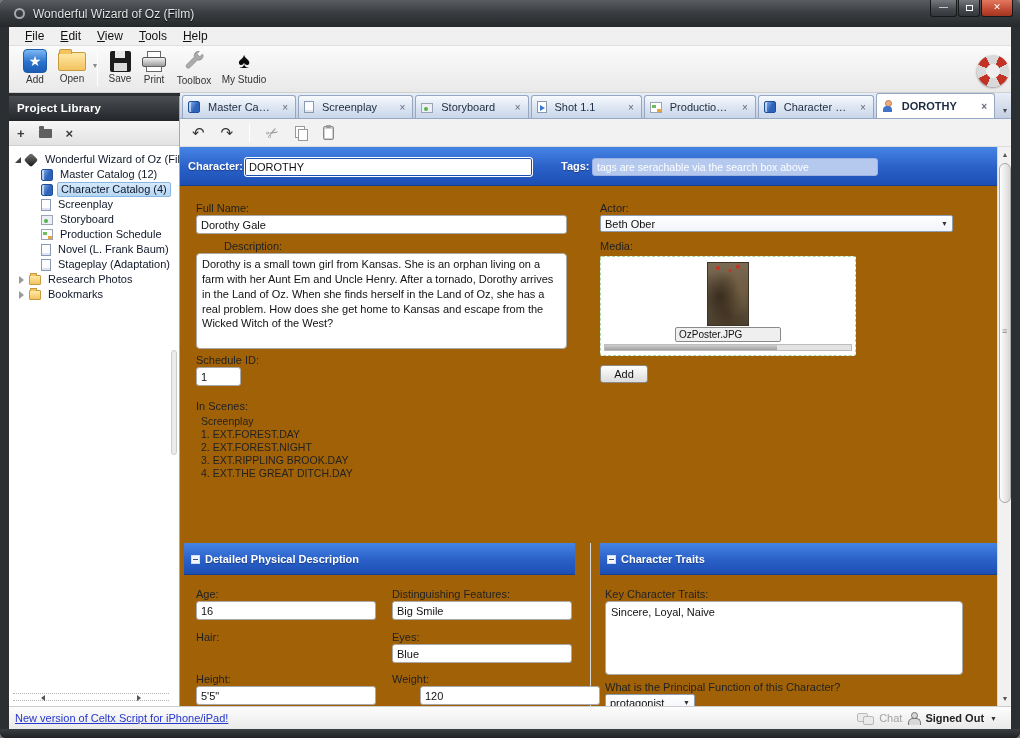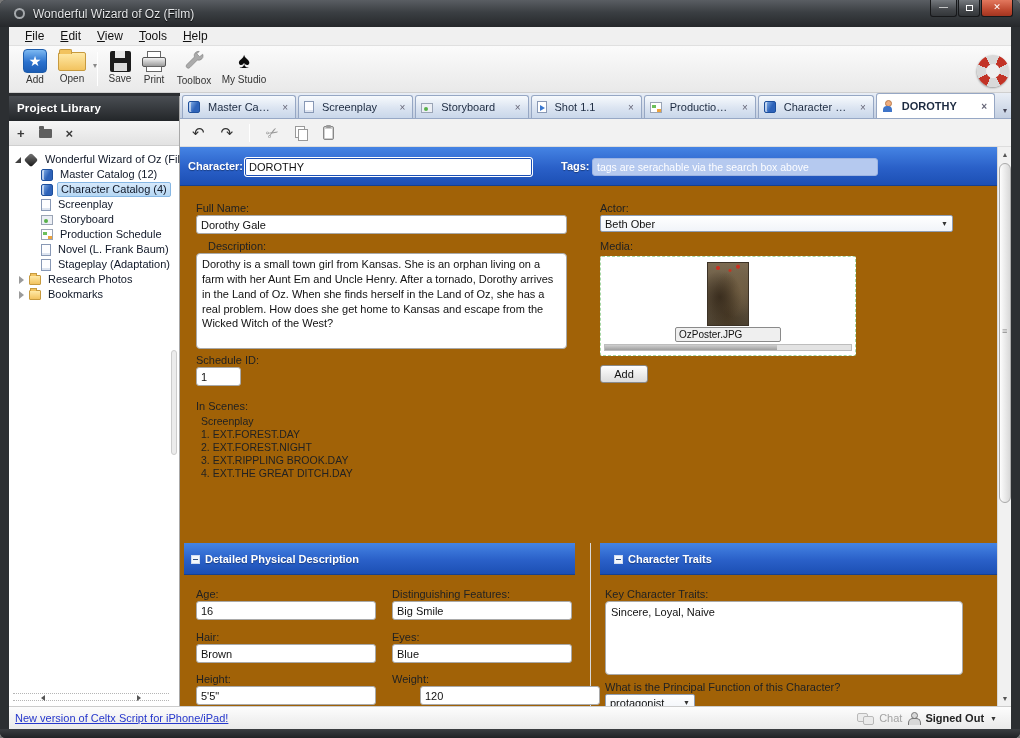--- a/index.html
+++ b/index.html
@@ -339,21 +339,21 @@
 
     <span class="field-label" style="left:16px;top:55px;">Full Name:</span>
     <input class="tinput" style="left: 16px; top: 68px; width: 371px; height: 19px;" value="Dorothy Gale">
 
     <span class="field-label" style="left:420px;top:55px;">Actor:</span>
     <div class="dropdown" style="left:420px;top:68px;width:353px;height:17px;">
       <span class="dval">Beth Ober</span>
       <span class="dcaret">▼</span>
     </div>
 
-    <span class="field-label" style="left:28px;top:93px;">Description:</span>
+    <span class="field-label" style="left:0;top:93px;padding-left:44px;">Description:</span>
     <textarea class="tarea" style="left: 16px; top: 106px; width: 371px; height: 96px;">Dorothy is a small town girl from Kansas. She is an orphan living on a farm with her Aunt Em and Uncle Henry. After a tornado, Dorothy arrives in the Land of Oz. When she finds herself in the Land of Oz, she has a real problem. How does she get home to Kansas and escape from the Wicked Witch of the West?</textarea>
 
     <span class="field-label" style="left:420px;top:93px;">Media:</span>
     <div class="media-box">
       <div class="media-thumb"></div>
       <input class="media-name" value="OzPoster.JPG" style="">
       <div class="media-hscroll"></div>
     </div>
     <div class="btn" style="left:420px;top:218px;width:48px;height:18px;line-height:17px;">Add</div>
 
@@ -364,31 +364,30 @@
     <span class="scene-line" style="left:21px;top:268px;">Screenplay</span>
     <span class="scene-line" style="left:21px;top:281px;">1. EXT.FOREST.DAY</span>
     <span class="scene-line" style="left:21px;top:294px;">2. EXT.FOREST.NIGHT</span>
     <span class="scene-line" style="left:21px;top:307px;">3. EXT.RIPPLING BROOK.DAY</span>
     <span class="scene-line" style="left:21px;top:320px;">4. EXT.THE GREAT DITCH.DAY</span>
 
     <div class="band" style="left:4px;top:396px;width:391px;height:32px;">
       <span class="band-label" style="left:7px;top:10px;"><span class="collapse-box"></span><span>Detailed Physical Description</span></span>
     </div>
     <div class="band" style="left:420px;top:396px;width:397px;height:32px;">
-      <span class="band-label" style="left:7px;top:10px;margin-left:7px;"><span class="collapse-box"></span><span>Character Traits</span></span>
+      <span class="band-label" style="left:7px;top:10px;"><span class="collapse-box"></span><span>Character Traits</span></span>
     </div>
     <div class="col-divider"></div>
 
     <span class="field-label" style="left:16px;top:441px;">Age:</span>
     <input class="tinput" style="left: 16px; top: 454px; width: 180px; height: 19px;" value="16">
     <span class="field-label" style="left:212px;top:441px;">Distinguishing Features:</span>
     <input class="tinput" style="left: 212px; top: 454px; width: 180px; height: 19px;" value="Big Smile">
 
     <span class="field-label" style="left:16px;top:484px;">Hair:</span>
-    <input class="tinput" style="left: 16px; top: 497px; width: 180px; height: 19px;" value="Brown">
     <span class="field-label" style="left:212px;top:484px;">Eyes:</span>
     <input class="tinput" style="left: 212px; top: 497px; width: 180px; height: 19px;" value="Blue">
 
     <span class="field-label" style="left:16px;top:526px;">Height:</span>
     <input class="tinput" style="left: 16px; top: 539px; width: 180px; height: 19px;" value="5'5&quot;">
     <span class="field-label" style="left:212px;top:526px;">Weight:</span>
     <input class="tinput" style="left: 212px; top: 539px; width: 180px; height: 19px; margin-left: 28px;" value="120">
 
     <span class="field-label" style="left:425px;top:441px;">Key Character Traits:</span>
     <textarea class="tarea" style="left: 425px; top: 454px; width: 358px; height: 74px;">Sincere, Loyal, Naive</textarea>

